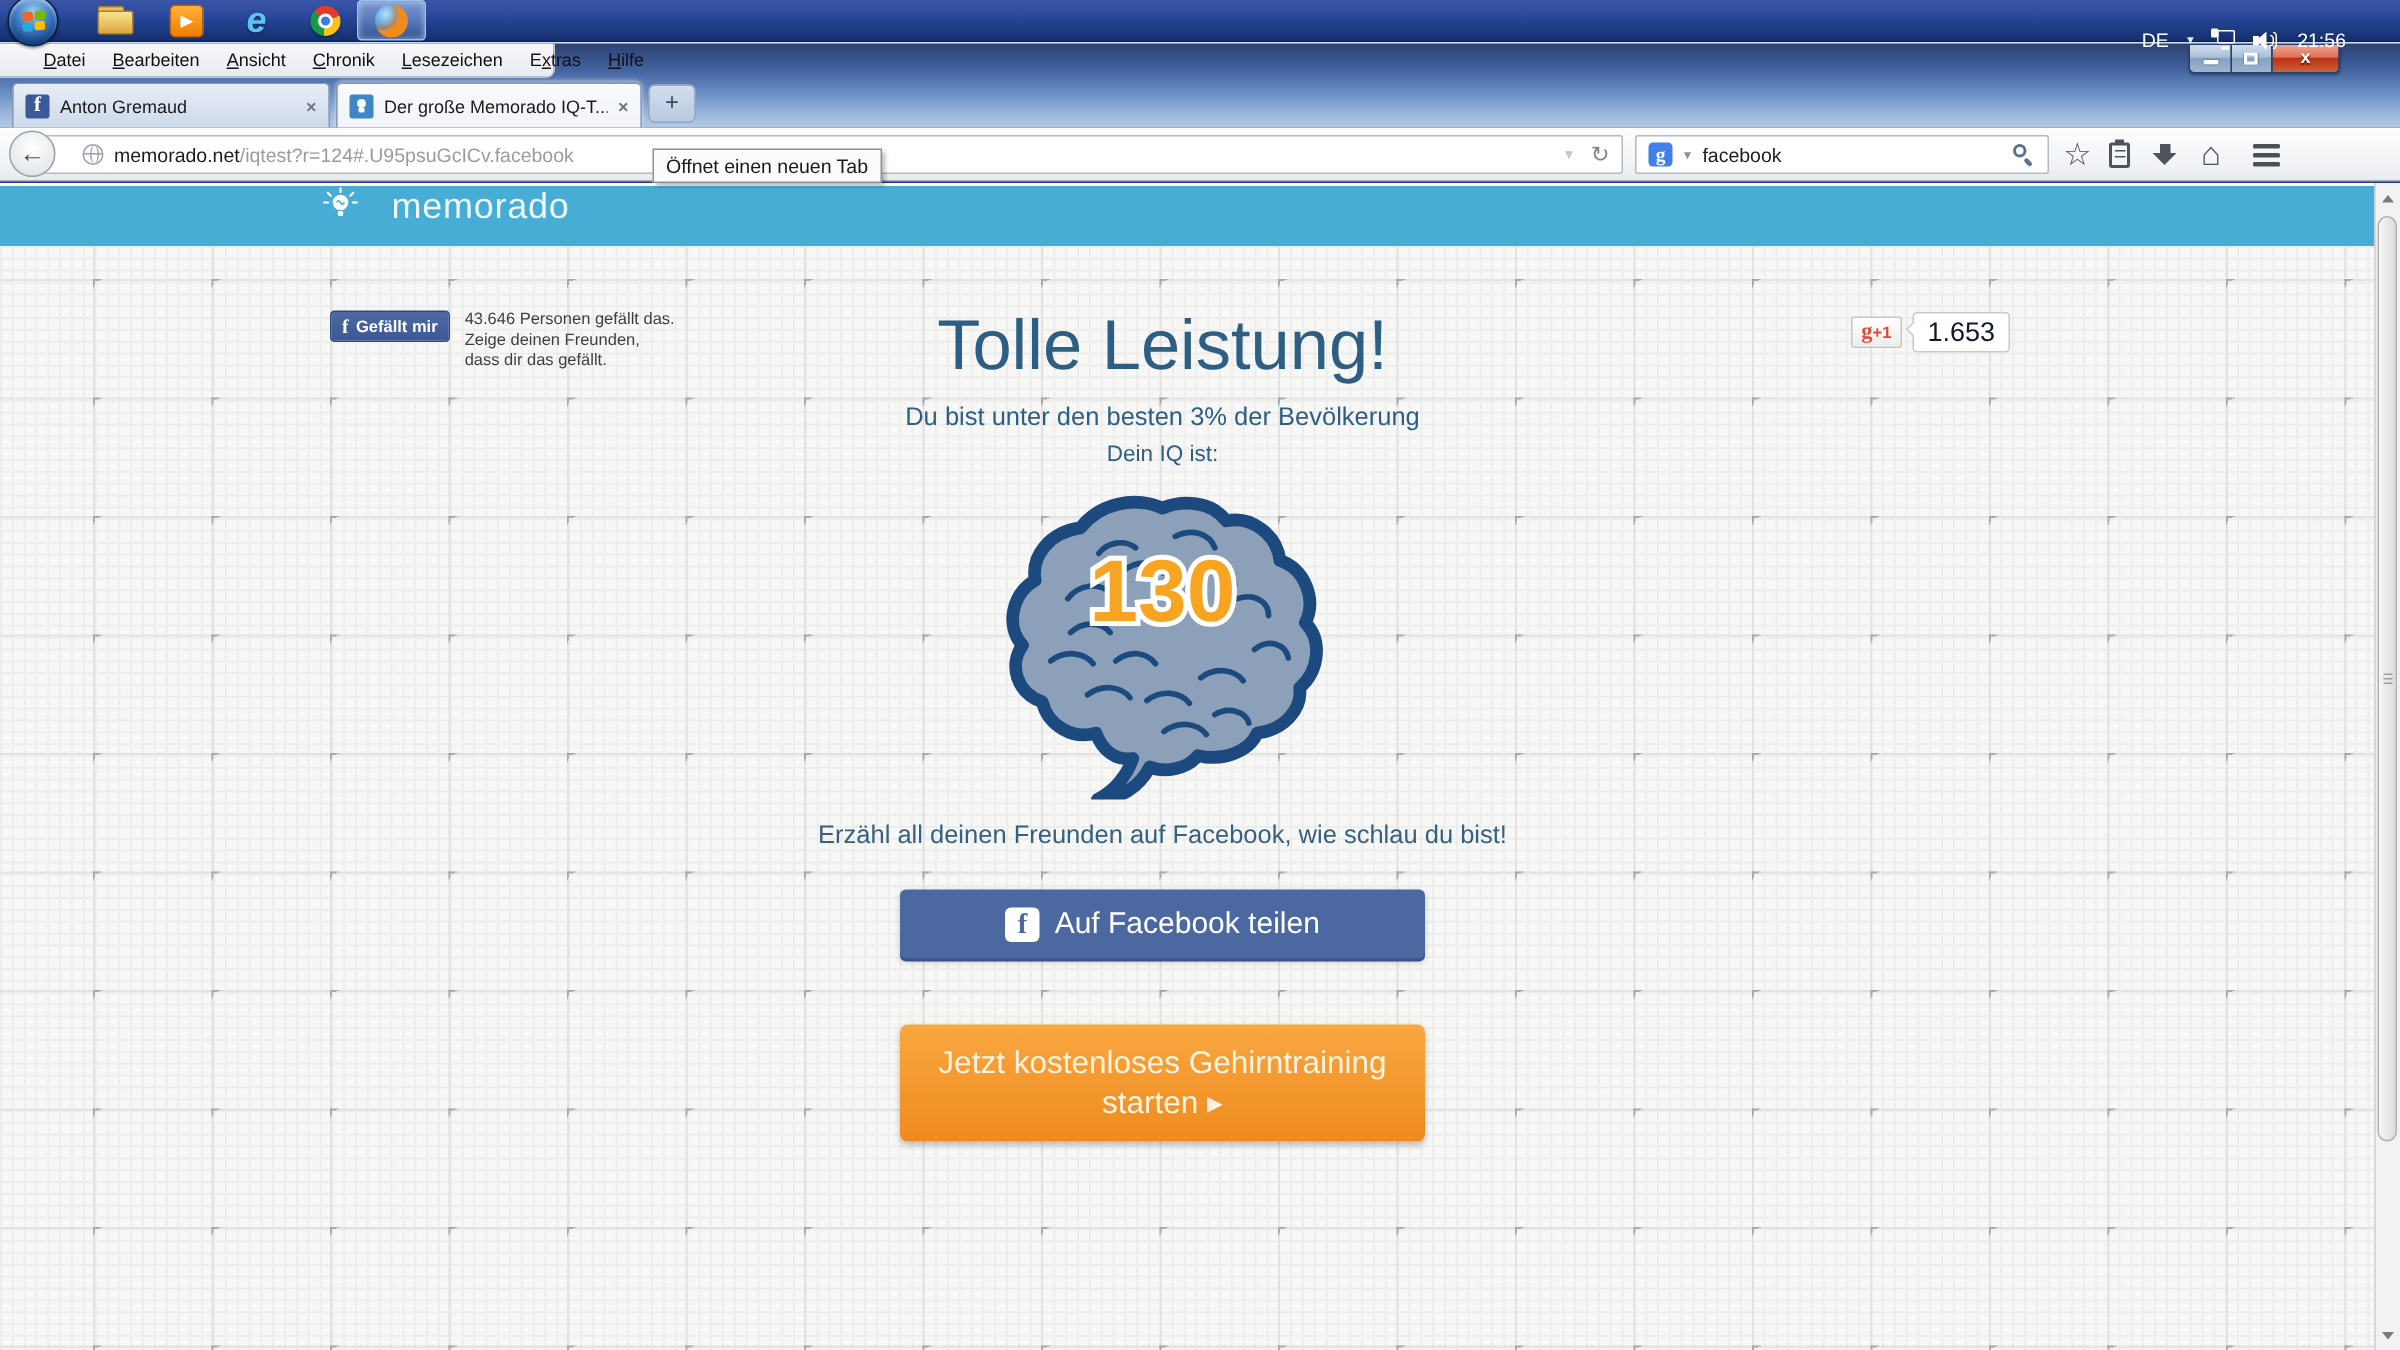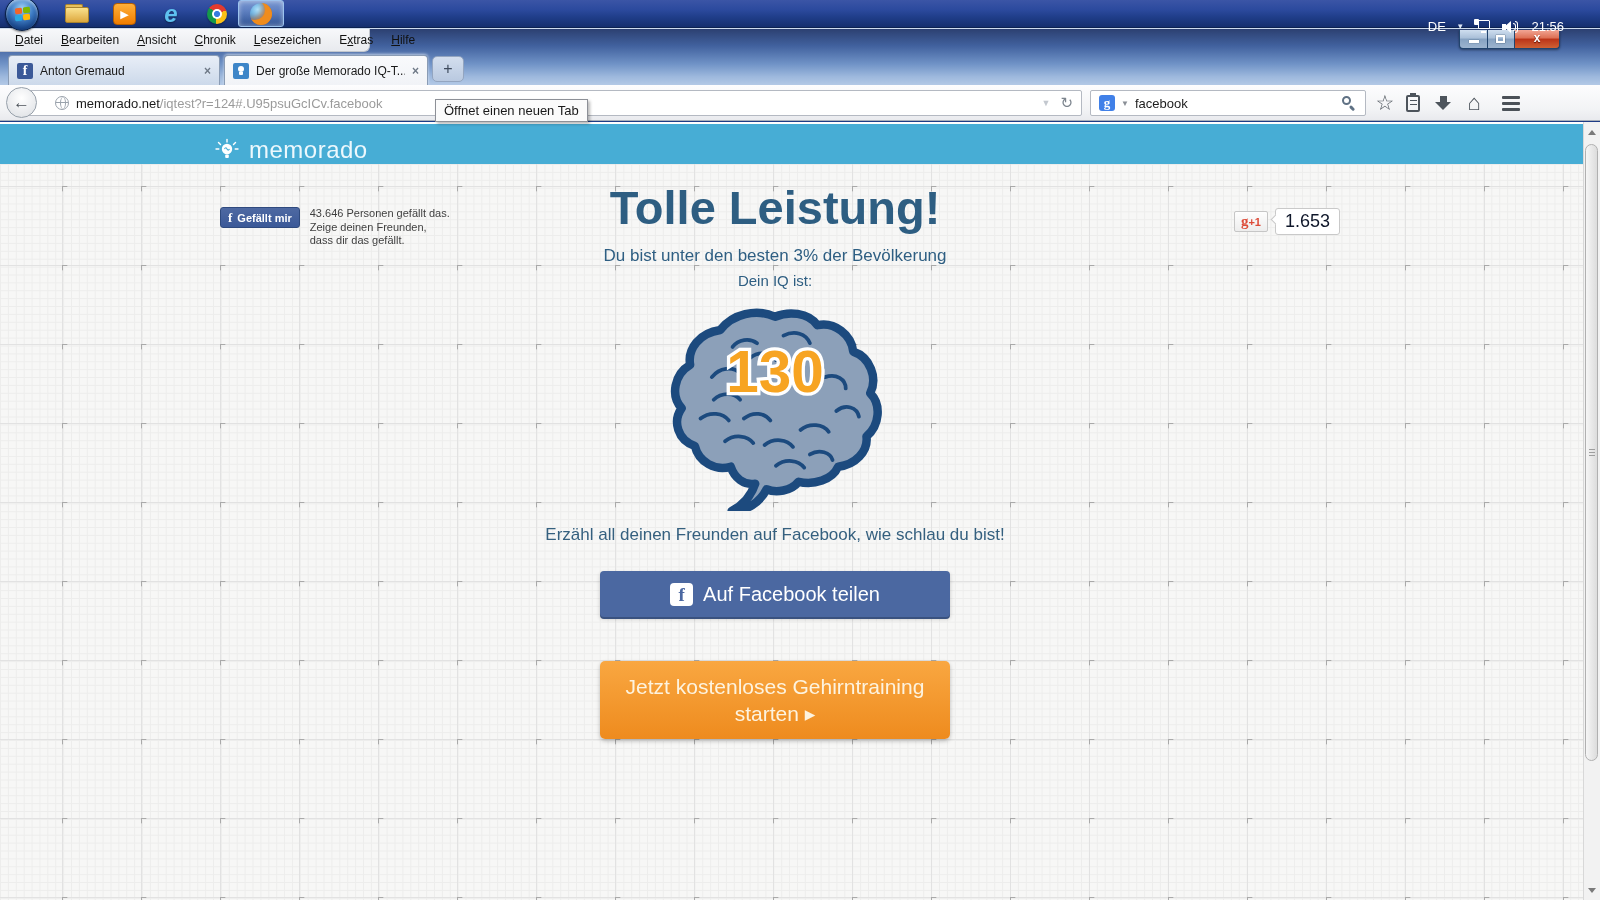--- a/index.html
+++ b/index.html
@@ -69,21 +69,21 @@
 
   
   .fxwindow { position:absolute; left:0; top:28px; width:1600px; height:872px; }
   .glass { position:absolute; left:0; top:0; width:1600px; height:57px;
      background:linear-gradient(180deg,#2c4071 0%,#41619e 30%,#6f92c6 62%,#9db8dd 85%,#b3c9e6 100%);
      border-top:1px solid rgba(255,255,255,.35); }
   
   .menubar { position:absolute; left:0; top:0; height:23px; width:370px;
      background:linear-gradient(180deg,#f7f8fa,#e8eaee); border-bottom:1px solid #c2c6cd;
      border-right:1px solid #c2c6cd; border-bottom-right-radius:6px; display:flex; align-items:center;
-     padding-left:6px; }
+     padding-left:20px; }
   .menu-item { font-size:12px; color:#111; padding:0 9px; line-height:22px; }
   .menu-item u { text-decoration:underline; }
   
   .winctl { position:absolute; right:40px; top:1px; display:flex; height:19px;
      filter:drop-shadow(0 1px 1px rgba(0,0,0,.4)); }
   .wbtn { position:relative; height:19px; border:1px solid #21446e; border-top:none;
      background:linear-gradient(180deg,#cfdeef 0%,#a9bfd8 45%,#86a2c2 50%,#9db4cf 100%); }
   .wbtn.min { width:29px; border-radius:0 0 0 4px; }
   .wbtn.res { width:27px; border-left:none; }
   .wbtn.cls { width:45px; border-left:none; border-radius:0 0 4px 0;
@@ -159,21 +159,21 @@
   .ic-home { left:1460px; width:28px; font-size:22px; color:#4d545c; }
   .ic-menu { left:1496px; width:30px; flex-direction:column; gap:3px; }
   .ic-menu i { display:block; width:18px; height:3px; background:#4b5158; border-radius:1px; }
 
   .tooltip { position:absolute; left:435px; top:71px; background:#fbfbfb; border:1px solid #8d9097;
      box-shadow:2px 2px 3px rgba(0,0,0,.28); font-size:13px; color:#1a1a1a; padding:3px 8px; z-index:9; }
 
   
   .content { position:absolute; left:0; top:94px; width:1583px; bottom:0; background:#fff; overflow:hidden; }
   .site-header { position:absolute; left:0; top:2px; width:100%; height:40px; background:#47add5; }
-  .brand { position:absolute; left:214px; top:0; height:40px; display:flex; align-items:flex-end; gap:9px; }
+  .brand { position:absolute; left:214px; top:0; height:40px; display:flex; align-items:flex-start; gap:21px; }
   .brand-name { color:#ecf8fd; font-size:24px; letter-spacing:.5px; }
   .login-row { position:absolute; right:223px; top:0; height:40px; display:flex; align-items:center; gap:14px; }
   .login-label { color:#f2fafd; font-size:15px; }
   .login-btn { background:#fff; border-radius:3px; padding:6px 15px; font-size:13px; color:#3c3c3c;
      box-shadow:0 1px 1px rgba(0,0,0,.18); }
   .page { position:absolute; left:0; top:42px; width:100%; bottom:0;
      background-color:#f7f7f6;
      background-image:
        radial-gradient(ellipse 6px 1.4px at 0 0, #a9a9a9 95%, rgba(0,0,0,0) 100%),
        radial-gradient(ellipse 1.4px 6px at 0 0, #a9a9a9 95%, rgba(0,0,0,0) 100%),
@@ -195,21 +195,21 @@
   .gp-btn { border:1px solid #c6c6c6; border-radius:2px; background:linear-gradient(180deg,#fefefe,#ededed);
      padding:1px 6px; display:flex; align-items:baseline; }
   .gp-g { color:#dd4b39; font-family:"Liberation Serif",serif; font-weight:bold; font-size:15px; }
   .gp-one { color:#dd4b39; font-size:11px; font-weight:bold; }
   .gp-bubble { position:relative; margin-left:7px; border:1px solid #c9c9c9; border-radius:3px; background:#fff;
      padding:2px 9px; font-size:18px; color:#0f172a; }
   .gp-bubble::before { content:""; position:absolute; left:-4px; top:7px; width:6px; height:6px; background:#fff;
      border-left:1px solid #c9c9c9; border-bottom:1px solid #c9c9c9; transform:rotate(45deg); }
   
   .main-col { position:absolute; left:400px; top:0; width:750px; text-align:center; }
-  .res-title { margin-top:18px; font-size:47px; font-weight:700; color:#2e5e82; line-height:52px; }
+  .res-title { margin-top:40px; font-size:47px; font-weight:400; color:#2e5e82; line-height:52px; }
   .res-sub { margin-top:12px; font-size:17px; color:#2e5e82; line-height:20px; }
   .res-iq-label { margin-top:6px; font-size:15px; color:#2e5e82; line-height:18px; }
   .brain-wrap { margin-top:6px; height:215px; position:relative; }
   .brain-svg { display:block; margin:0 auto; }
   .share-prompt { margin-top:14px; font-size:17px; color:#35607f; line-height:20px; }
   .fb-share-btn { margin:26px auto 0; width:350px; height:46px; background:#4b68a1; border-radius:4px;
      box-shadow:0 2px 0 #3a527f, 0 2px 4px rgba(0,0,0,.2); display:flex; align-items:center;
      justify-content:center; gap:10px; color:#fff; font-size:20px; }
   .fbsq { width:23px; height:23px; background:#fff; border-radius:4px; color:#4b68a1;
      font-family:"Liberation Serif",serif; font-weight:bold; font-size:19px; line-height:23px; text-align:center; }

